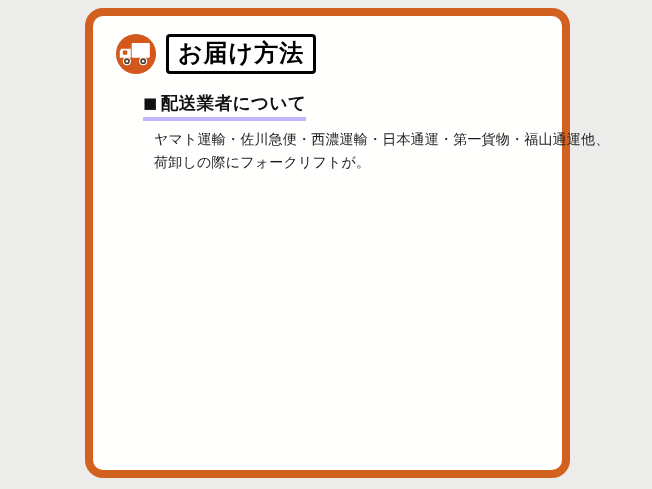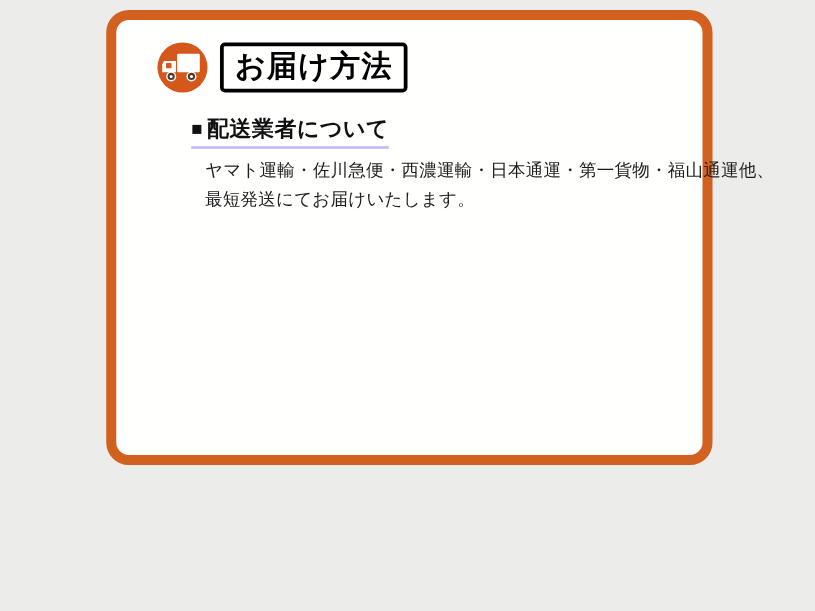--- a/index.html
+++ b/index.html
@@ -11,25 +11,25 @@
   *{ box-sizing:border-box; margin:0; padding:0; }
   html,body{
     width:652px; height:489px;
     background:var(--background);
     font-family:"DejaVu Sans","Liberation Sans",sans-serif;
     overflow:hidden;
   }
   .panel{
     position:absolute;
     left:85px; top:8px;
-    width:485px; height:364px;
+    width:485px; height:470px;
     background:#FFFFFE;
     border:8px solid var(--panel-border);
     border-radius:18px;
-    padding:17px 18px 10px 32px;
+    padding:17px 18px 10px 22px;
   }
   .header-row{
     display:flex;
     align-items:center;
     gap:9px;
     margin-bottom:6px;
   }
   .truck-badge{
     width:42px; height:42px;
     flex:0 0 42px;
@@ -48,24 +48,23 @@
   .section{
     margin-top:16px;
     padding-left:28px;
   }
   .section:first-of-type{ margin-top:2px; }
   .section-heading{
     display:inline-block;
     font-size:17.5px;
     font-weight:bold;
     color:#111;
-    border-bottom:2px solid #c4b5fd;
+    border-bottom:4px solid #c4b5fd;
     padding-bottom:2px;
     letter-spacing:0.5px;
-    font-family:Liberation Mono, monospace;
   }
   .section-heading .bullet{
     font-size:15px;
     margin-right:3px;
     vertical-align:1px;
   }
   .section-body{
     margin-top:7px;
     padding-left:11px;
     font-size:14px;
@@ -95,19 +94,19 @@
         <circle cx="29.5" cy="29.5" r="1.3" fill="#fff"></circle>
       </svg>
     </span>
     <span class="title-box">お届け方法</span>
   </div>
 
   <div class="section">
     <div class="section-heading"><span class="bullet">■</span><span>配送業者について</span></div>
     <div class="section-body">
       <div>ヤマト運輸・佐川急便・西濃運輸・日本通運・第一貨物・福山通運他、</div>
-      <div>最短発送にてお届けいたします。</div>
+      <div>荷卸しの際にフォークリフトが。</div>
     </div>
   </div>
 
 
 
 </div>
 
 </body></html>

